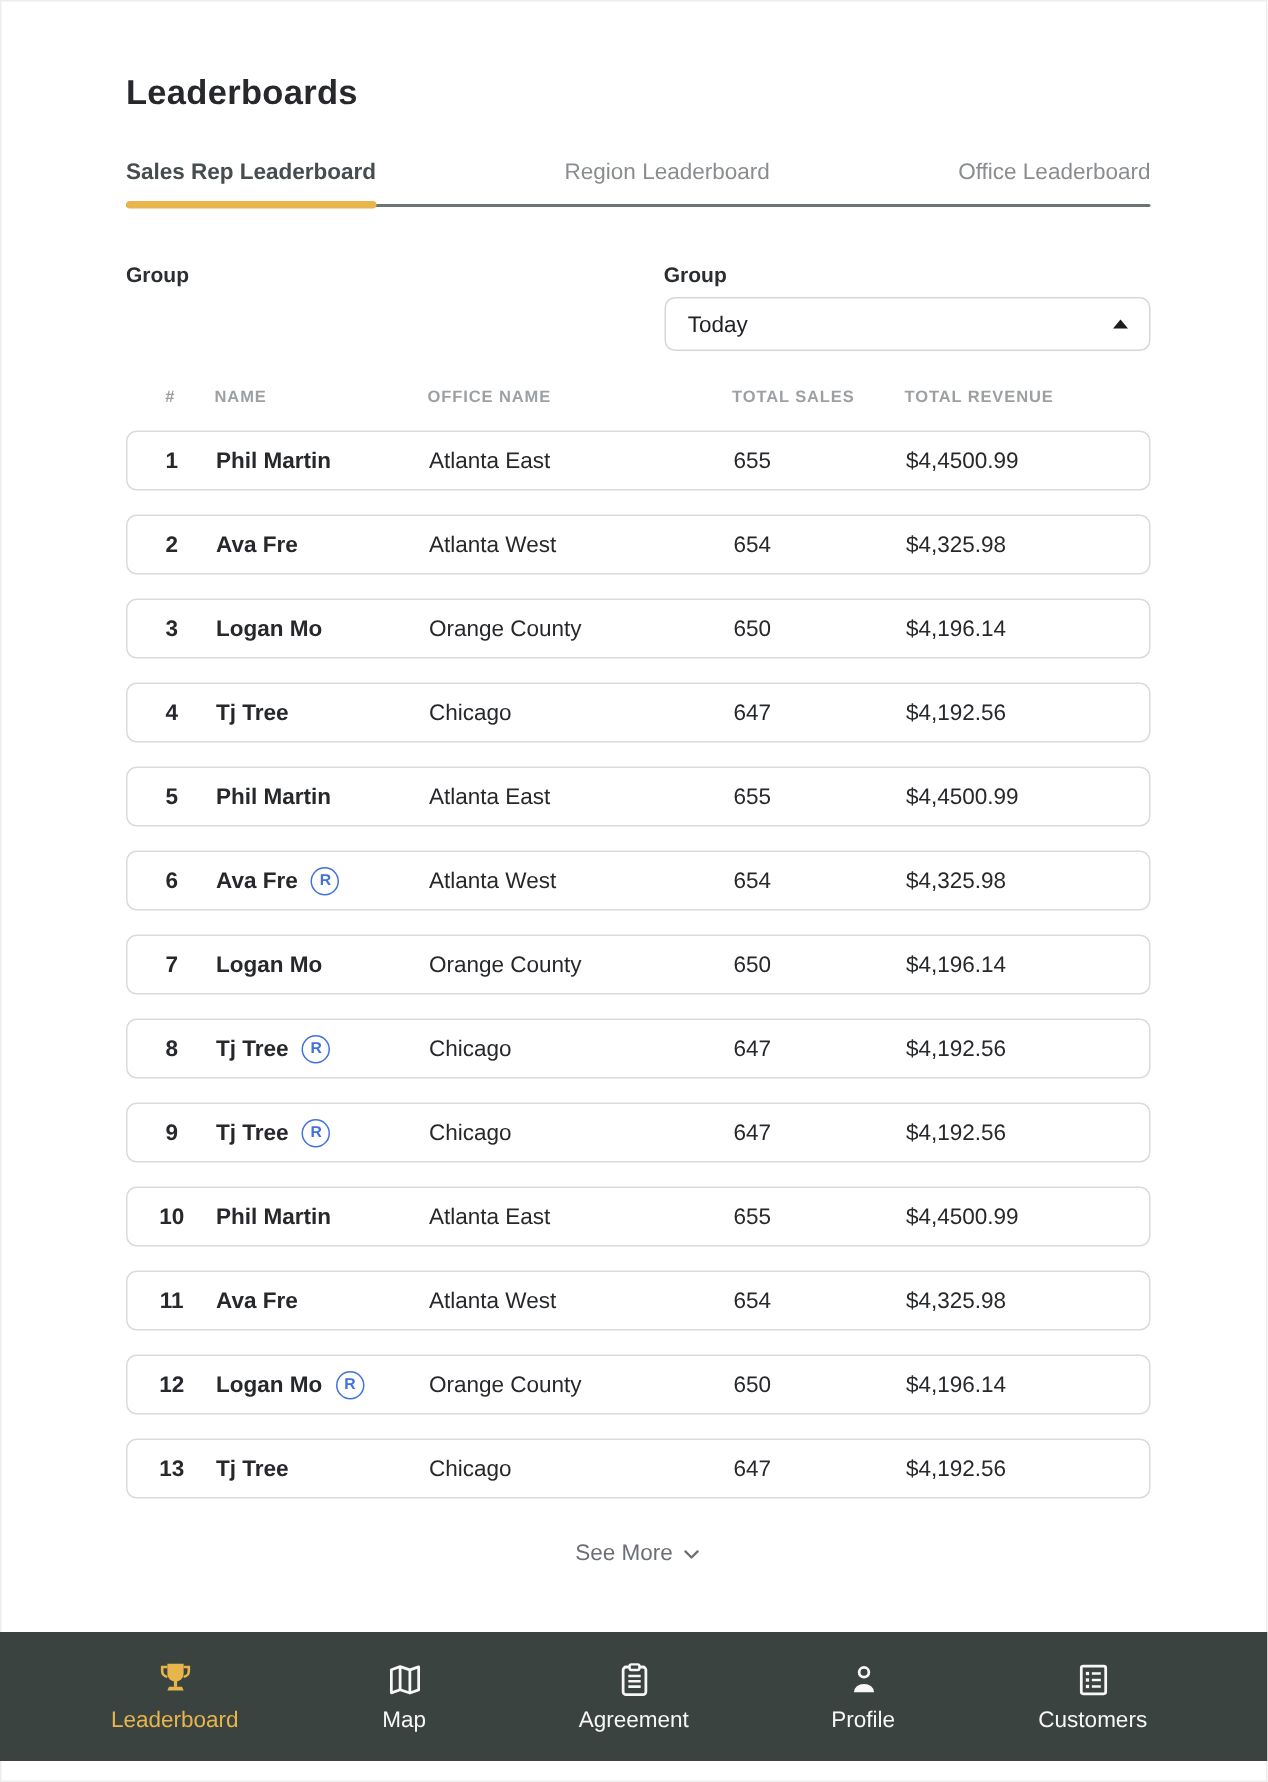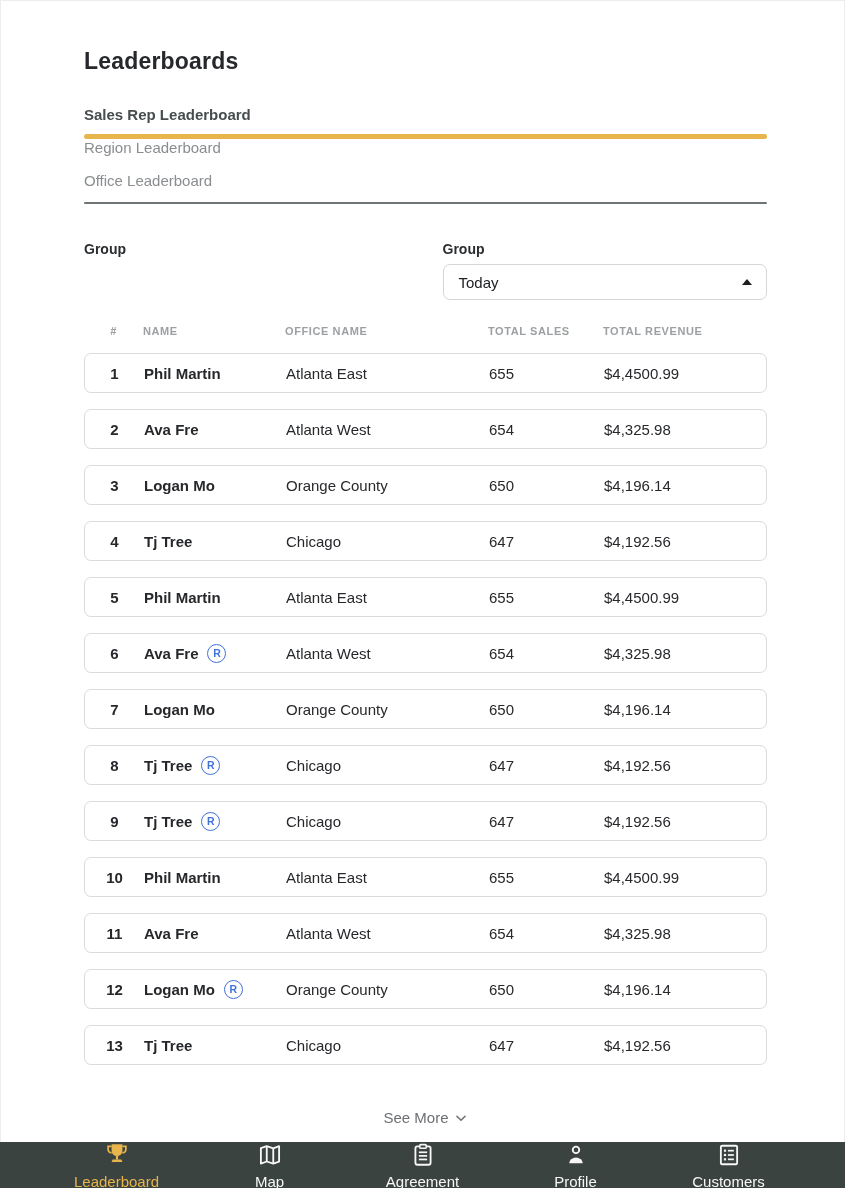--- a/index.html
+++ b/index.html
@@ -22,21 +22,20 @@
     font-weight: 800;
     letter-spacing: 0.2px;
     color: #26282B;
   }
   
   .tabbar {
     margin-top: 31px;
     display: flex;
     justify-content: space-between;
     position: relative;
-    flex-direction: column;
   }
   .tabbar::after {
     content: "";
     position: absolute;
     left: 0; right: 0; bottom: 1px;
     height: 2px;
     background: #6E7375;
     border-radius: 1px;
   }
   .tab {
@@ -120,21 +119,21 @@
     color: #4171DB;
     font-size: 10.5px;
     font-weight: 700;
     display: inline-flex;
     align-items: center;
     justify-content: center;
     flex: 0 0 auto;
   }
   
   .see-more {
-    margin-top: 44px;
+    margin-top: 28px;
     display: flex;
     align-items: center;
     justify-content: center;
     gap: 5px;
     font-size: 15px;
     color: #6C7074;
     cursor: pointer;
     background: none; border: none;
     font-family: inherit;
     width: 100%;

